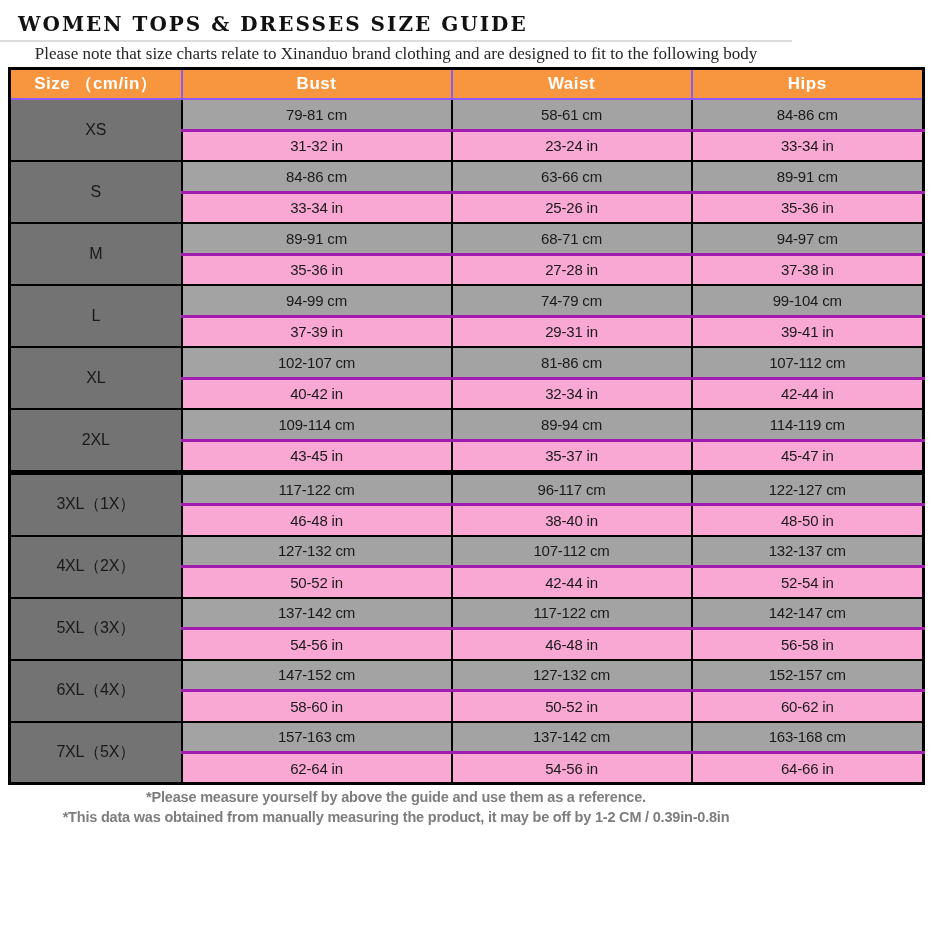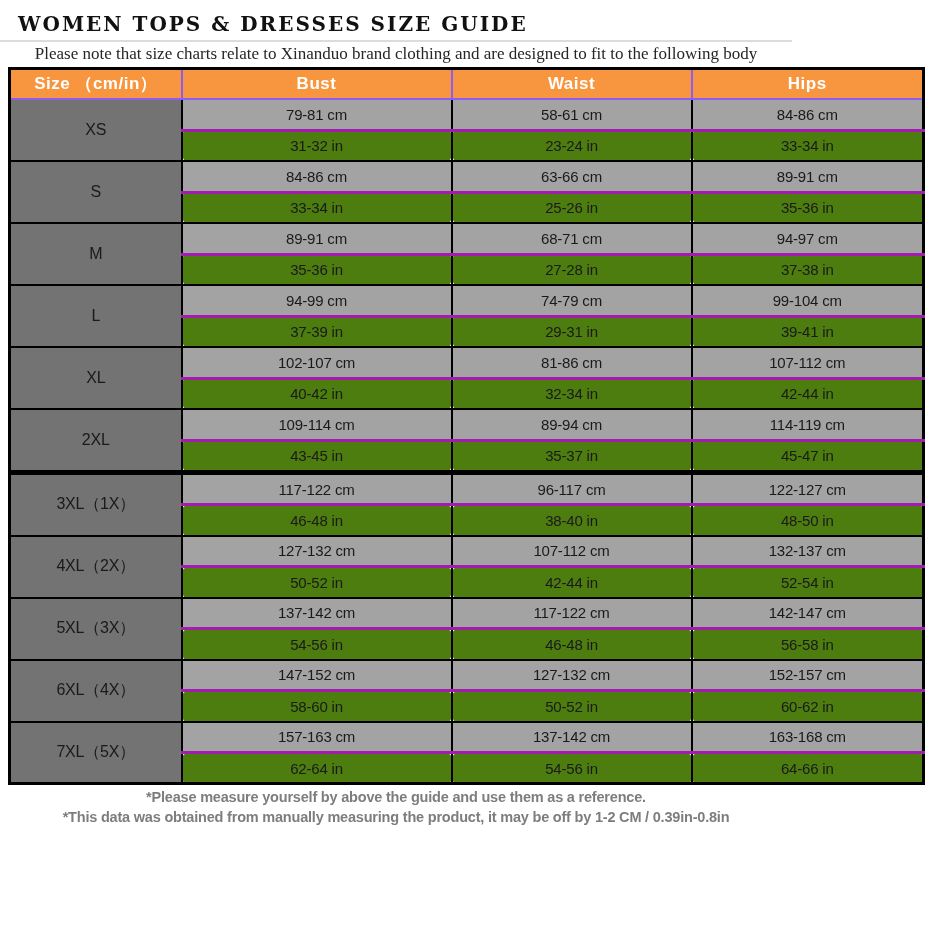--- a/index.html
+++ b/index.html
@@ -68,21 +68,21 @@
     padding: 0;
     font-size: 15px;
     color: #1a1a1a;
     letter-spacing: -0.2px;
   }
   .size-table tr.cm-row td { border-top: 2px solid #000; }
   .size-table tr.cm-row td.val {
     background: #a3a3a3;
     border-bottom: 3px solid #a21caf;
   }
-  .size-table tr.in-row td.val { background: #4d7c0f; border-radius: 6px; }
+  .size-table tr.in-row td.val { background: #f9a8d4; }
   .size-table td.size-cell {
     background: #737373;
     font-size: 16px;
   }
   .size-table tr.divider-row td {
     height: 2px;
     background: #c9c9c9;
     border-top: 2px solid #000;
     border-bottom: 3px solid #000;
     padding: 0;

